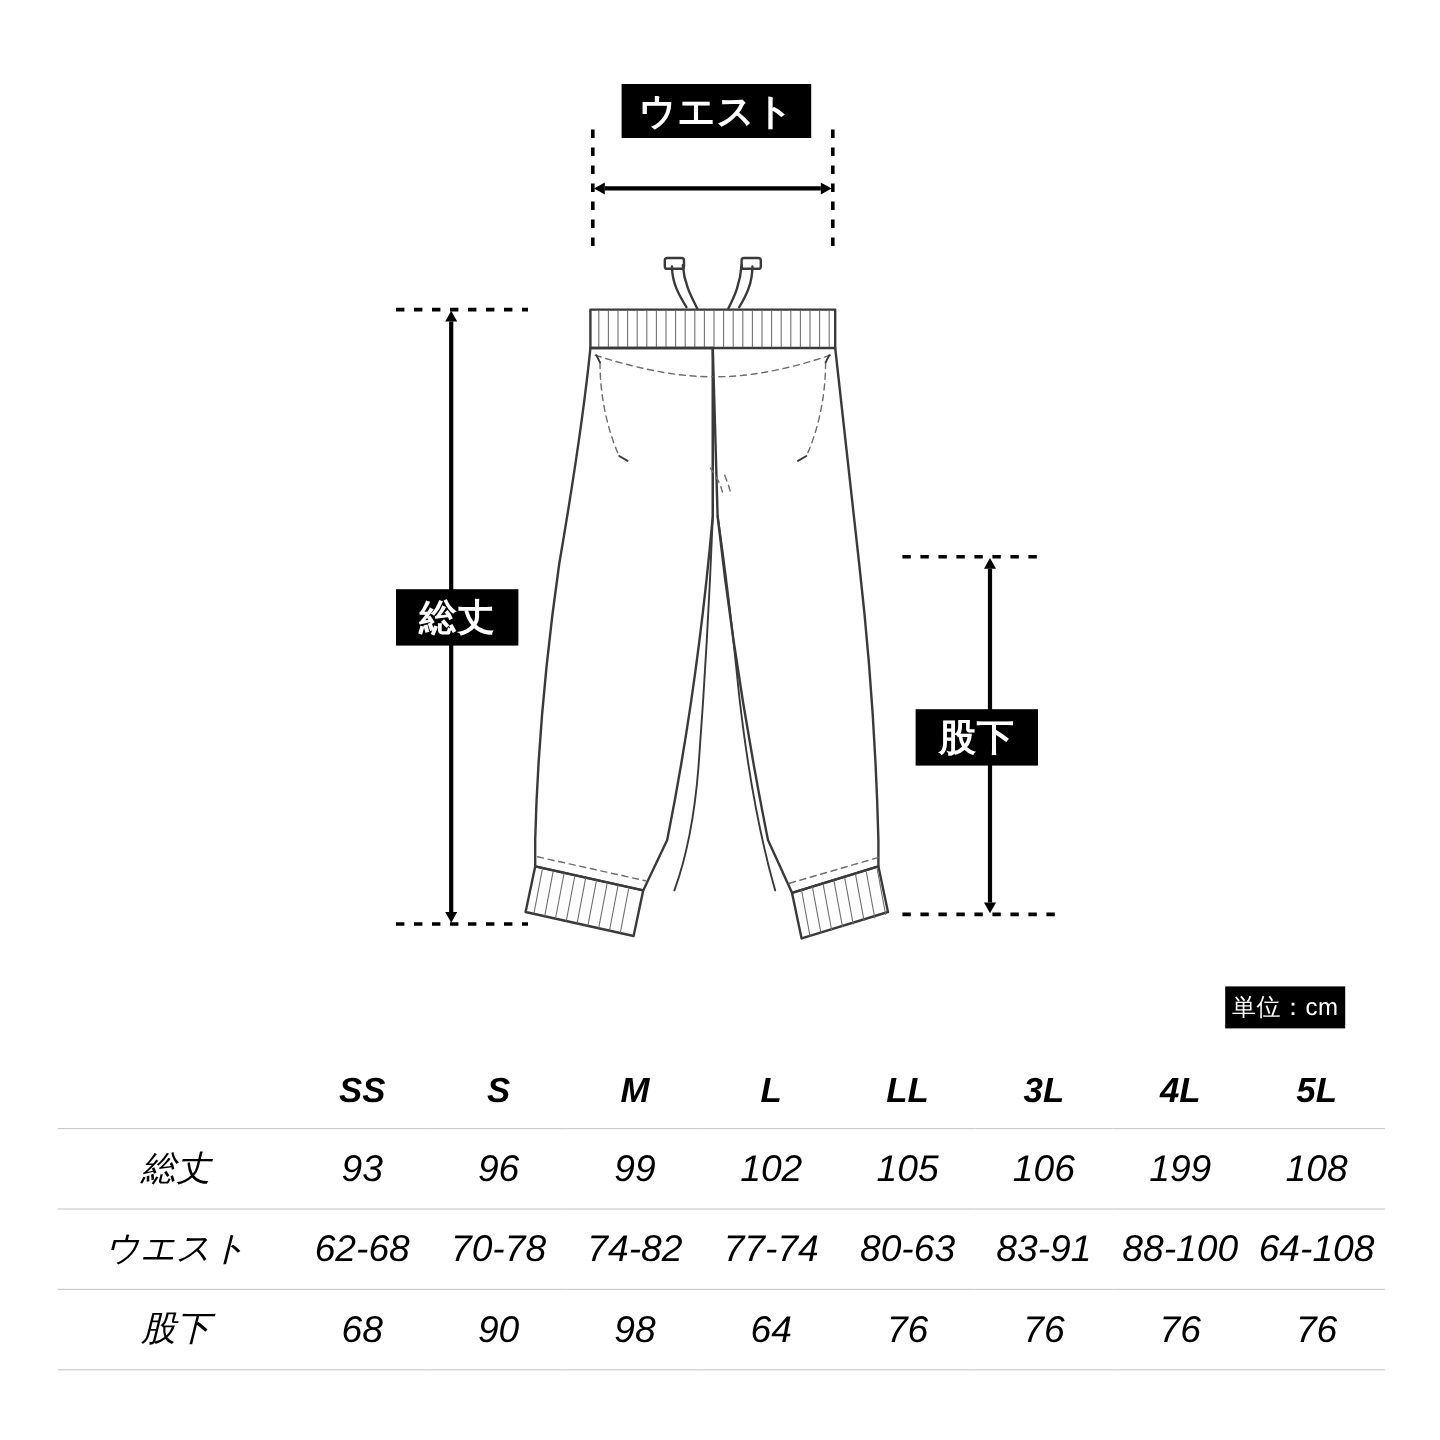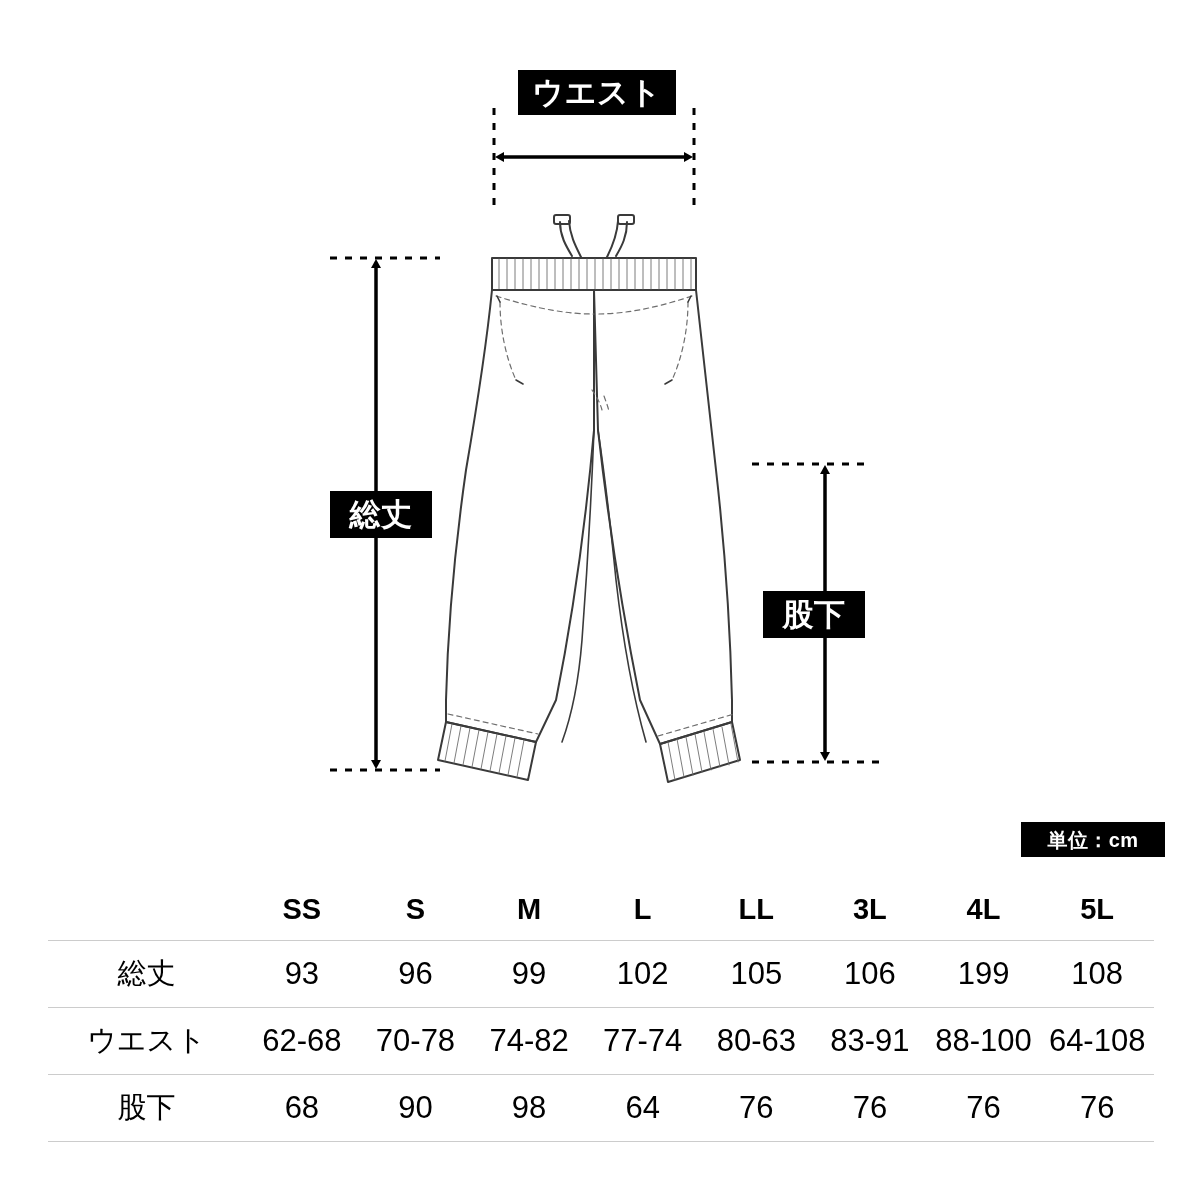--- a/index.html
+++ b/index.html
@@ -58,41 +58,42 @@
   #label-inseam {
     left: 763px;
     top: 591px;
     width: 102px;
     height: 47px;
     font-size: 31px;
   }
   #label-unit {
     left: 1021px;
     top: 822px;
-    width: 144px;
+    width: 100px;
     height: 35px;
     font-size: 20px;
-    font-weight: bold;
+    font-weight: normal;
   }
 
   
   #size-table {
     position: absolute;
     left: 48px;
     top: 878px;
     width: 1106px;
     border-collapse: collapse;
     table-layout: fixed;
   }
   #size-table th,
   #size-table td {
     text-align: center;
     vertical-align: middle;
     font-weight: normal;
     padding: 0;
+    font-style: italic;
   }
   #size-table thead th {
     height: 62px;
     font-size: 29px;
     font-weight: bold;
     border-bottom: 1.5px solid #cccccc;
   }
   #size-table tbody td {
     height: 66px;
     font-size: 31px;

